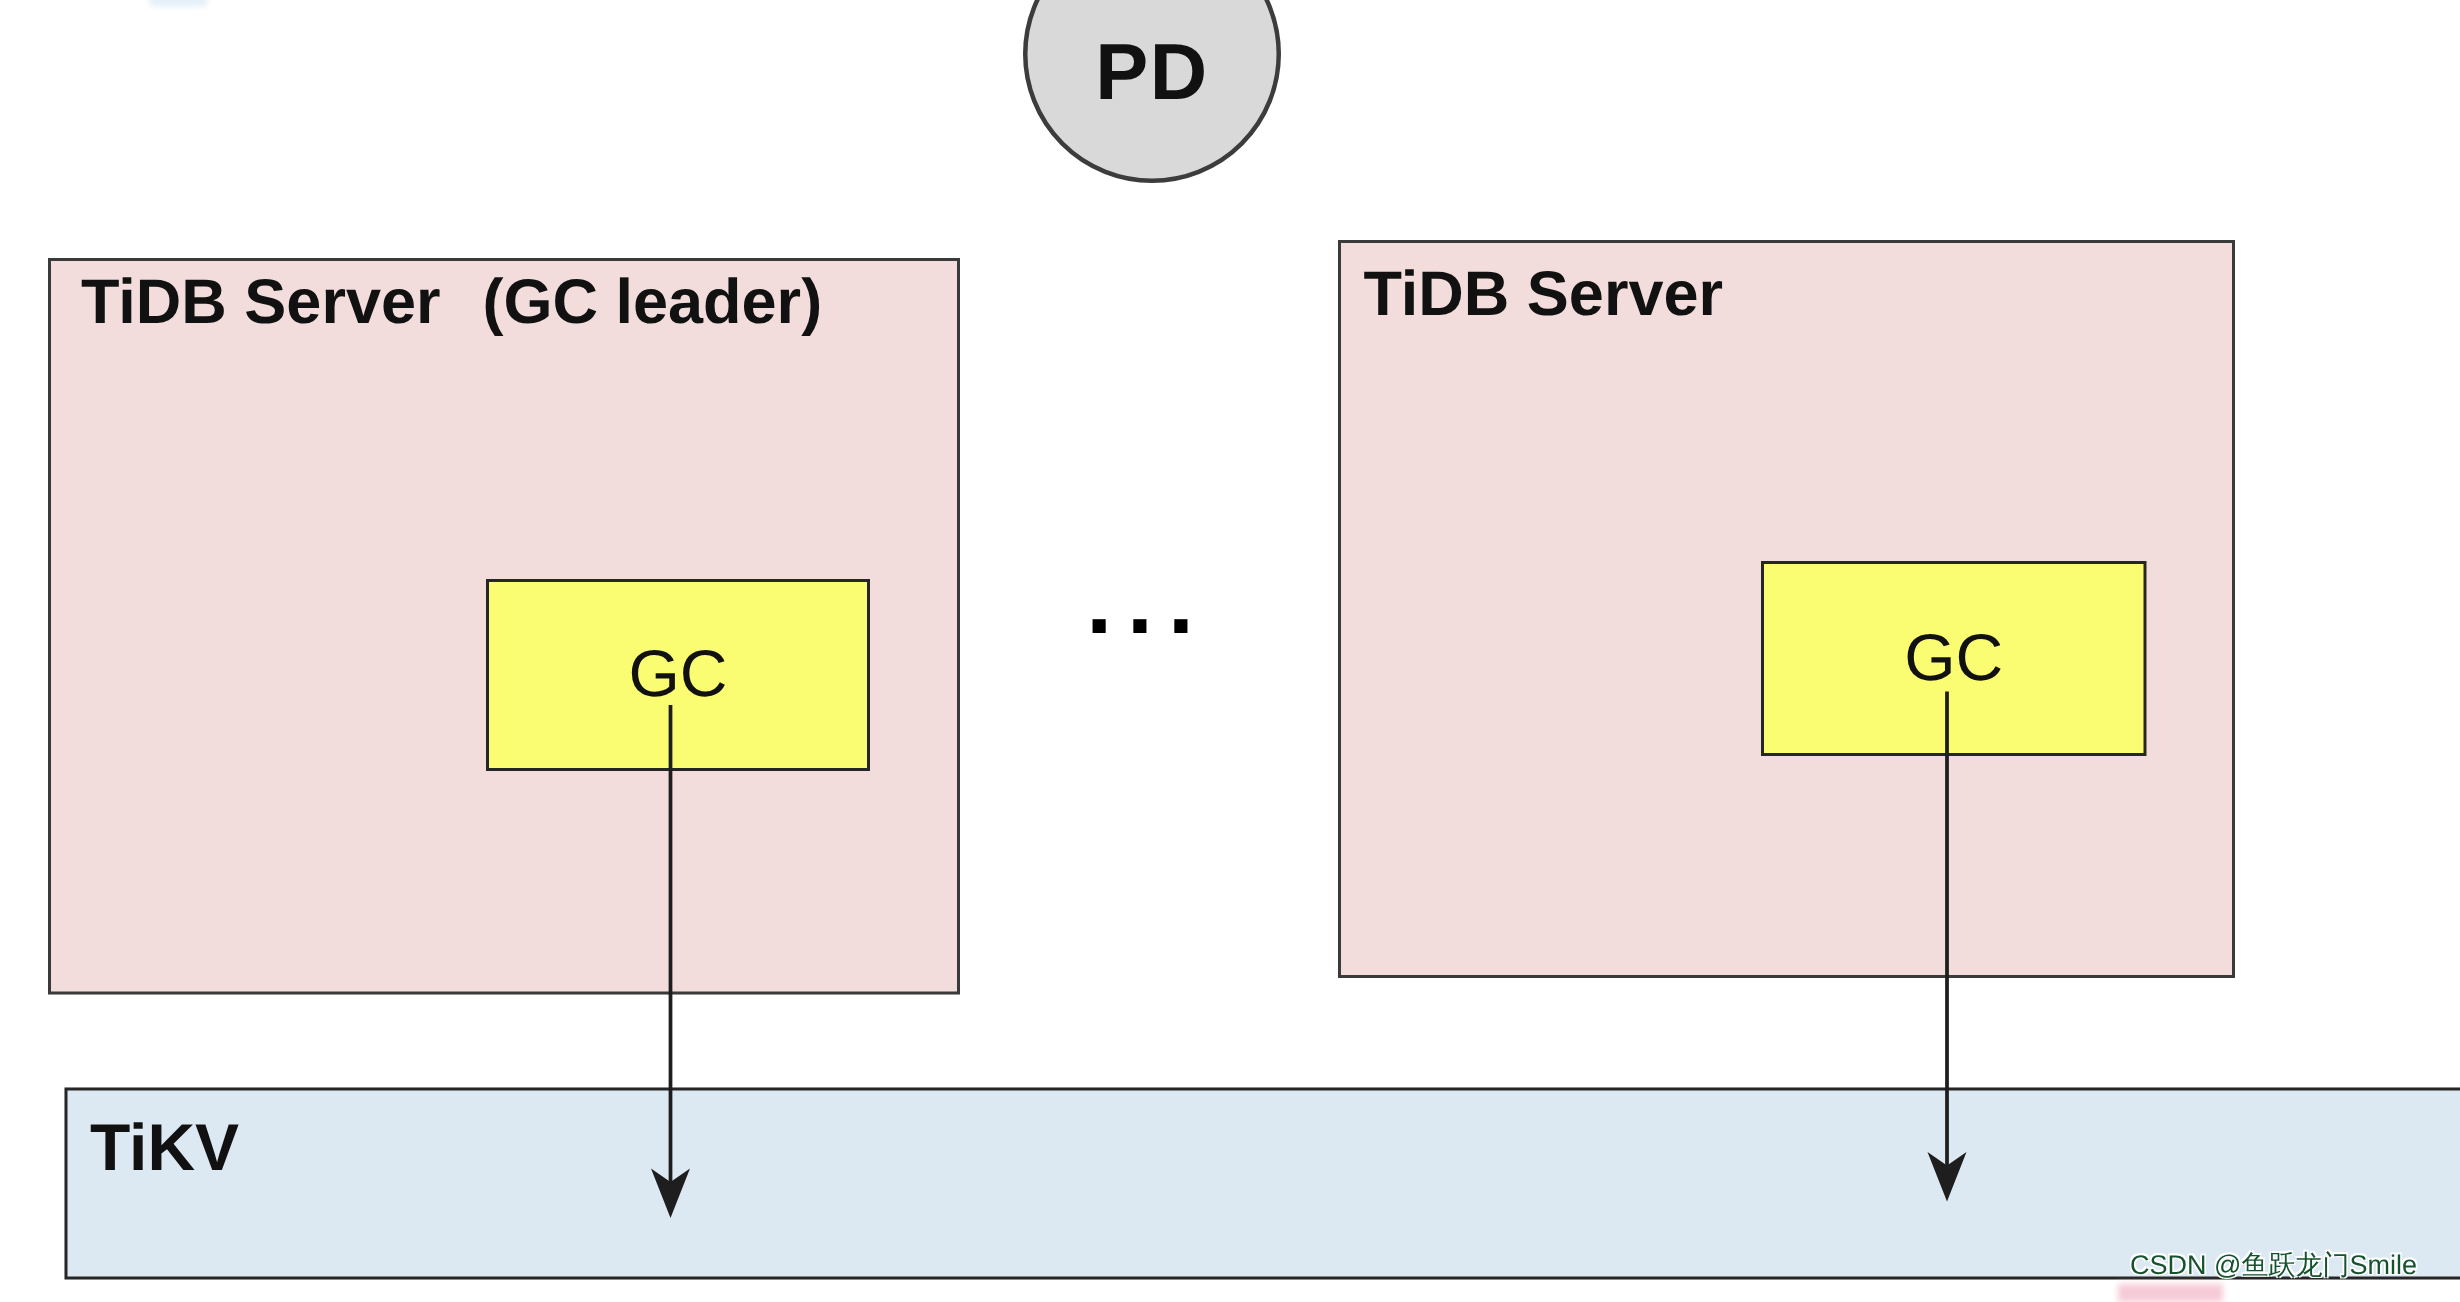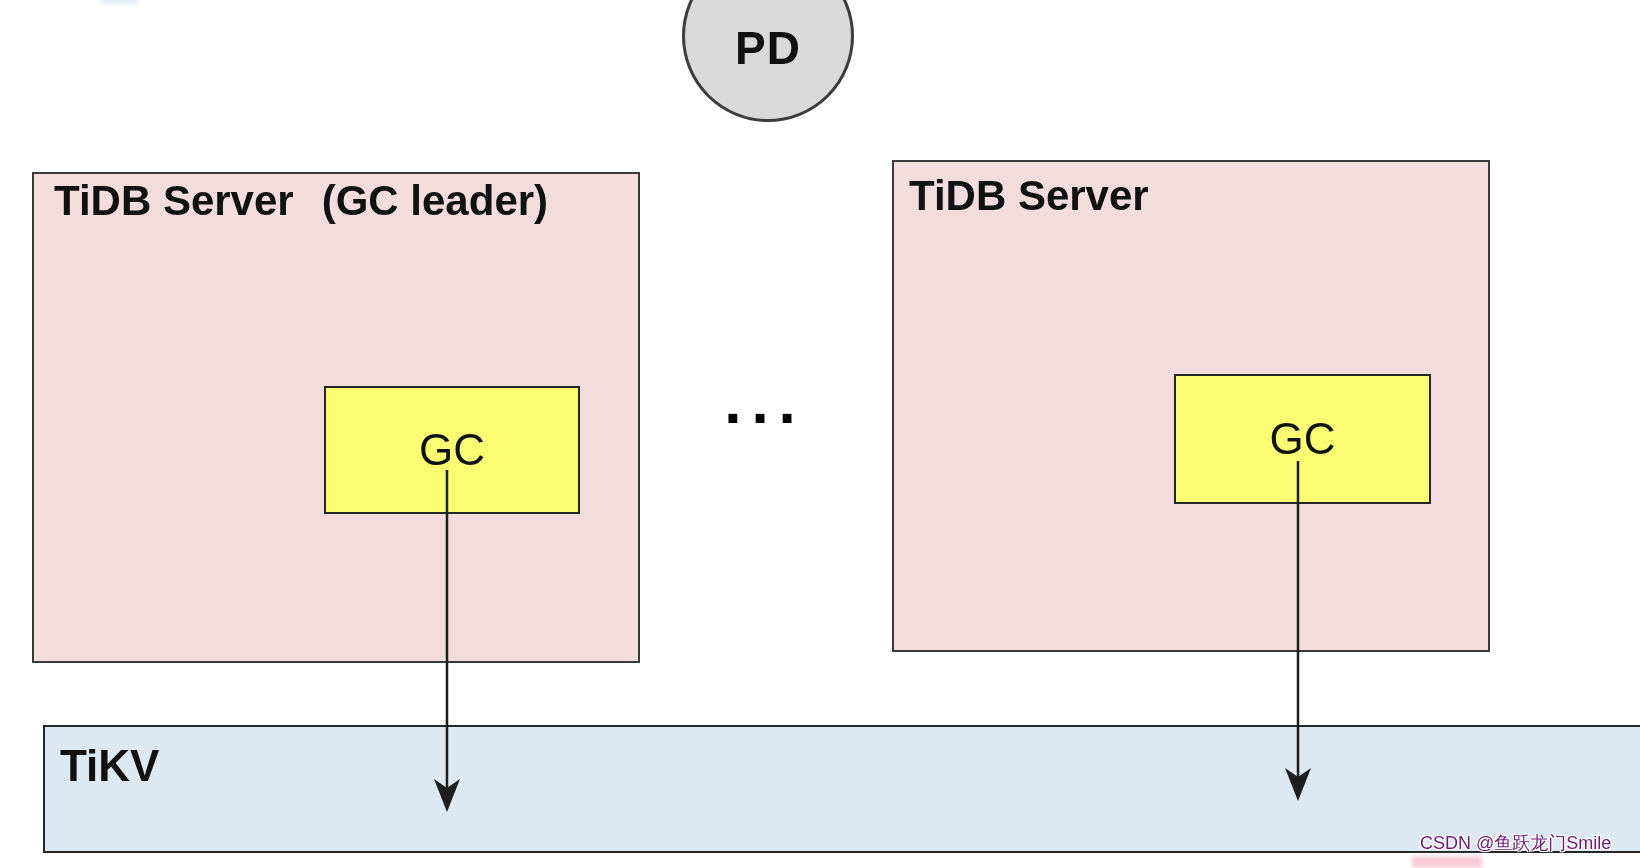--- a/index.html
+++ b/index.html
@@ -18,21 +18,21 @@
     position: absolute;
     left: 682px; top: -50px;
     width: 172px; height: 172px;
     box-sizing: border-box;
     border: 3px solid #3c3c3c;
     border-radius: 50%;
     background: var(--node-gray, #d9d9d9);
     display: flex; align-items: center; justify-content: center;
   }
   .pd-label {
-    font-size: 46px; font-weight: bold; letter-spacing: 1px;
+    font-size: 53px; font-weight: bold; letter-spacing: 1px;
     transform: translateY(12px);
   }
 
   
   .server-box {
     position: absolute;
     box-sizing: border-box;
     background: var(--node-pink, #f2dddc);
     border: 2.5px solid #3a3a3a;
   }
@@ -81,21 +81,21 @@
   
   .arrows {
     position: absolute; left: 0; top: 0;
     width: 1640px; height: 868px;
     pointer-events: none;
   }
 
   
   .watermark {
     position: absolute; left: 1420px; top: 831px;
-    font-size: 18px; color: #701a75; white-space: nowrap;
+    font-size: 18px; color: #14532d; white-space: nowrap;
     text-shadow: 1px 1px 0 #fff, -1px -1px 0 #fff, 1px -1px 0 #fff, -1px 1px 0 #fff;
     z-index: 6;
   }
   .pink-smudge {
     position: absolute; left: 1412px; top: 856px;
     width: 70px; height: 12px;
     background: #f6cbd7; filter: blur(2px);
     z-index: 5;
   }
   .blue-smudge {

